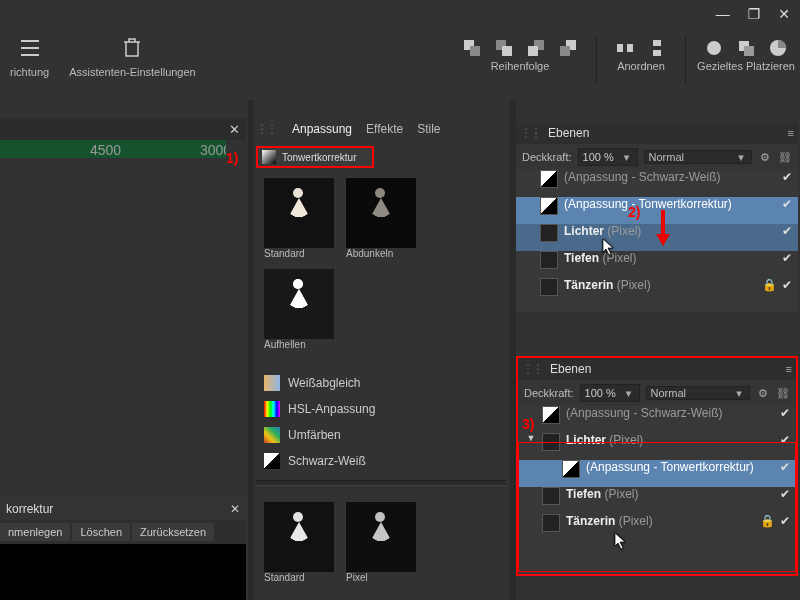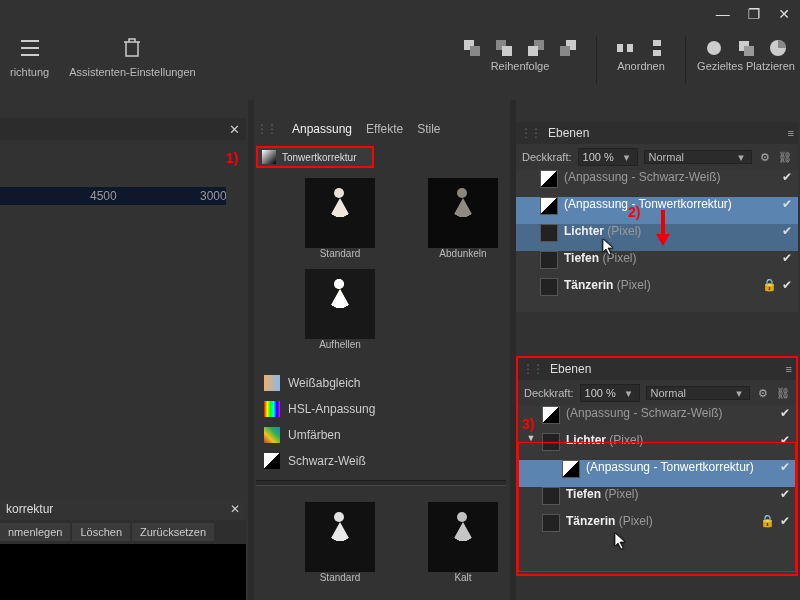--- a/index.html
+++ b/index.html
@@ -10,38 +10,38 @@
   
   .topbar { position:absolute; top:30px; left:0; width:800px; height:60px; display:flex; align-items:flex-start; padding-top:6px; }
   .topbar .group { display:flex; flex-direction:column; align-items:center; margin:0 10px; font-size:11px; color:#bbb; }
   .topbar .icon { width:24px; height:24px; margin-bottom:6px; display:flex; align-items:center; justify-content:center; color:#ddd; }
   .topbar svg { fill:#ccc; }
   .topbar .cluster { display:flex; gap:8px; margin:0 10px; }
   .topbar .cluster .ico { width:24px; height:24px; display:flex; align-items:center; justify-content:center; }
   .topbar .withlabel { display:flex; flex-direction:column; align-items:center; font-size:11px; }
   .topbar .sep { width:1px; height:48px; background:#222; margin:0 6px; }
   
-  .ruler { position:absolute; top:140px; left:0; width:226px; height:18px; background:#0f172a; font-size:12px; color:#999; overflow:hidden;margin-top:47px; }
+  .ruler { position:absolute; top:140px; left:0; width:226px; height:18px; background:#14532d; font-size:14px; color:#999; overflow:hidden; }
   .ruler span { position:absolute; top:2px; }
   
   .doc-tabclose { position:absolute; top:118px; left:0; width:246px; height:22px; background:#2c2c2c; display:flex; align-items:center; justify-content:flex-end; padding-right:6px; }
   .doc-tabclose .x { color:#ccc; font-size:13px; cursor:pointer; }
   
   .callout1 { position:absolute; top:150px; left:226px; color:#f00; font-weight:bold; font-size:14px; }
   
   .mid-tabs { position:absolute; top:122px; left:256px; display:flex; align-items:center; gap:14px; font-size:12px; }
   .mid-tabs .grip { color:#666; letter-spacing:-2px; margin-right:2px; }
   .mid-tabs .tab { color:#bbb; cursor:pointer; }
   .mid-tabs .tab.active { color:#eee; }
   .preset-header { position:absolute; top:146px; left:256px; width:118px; height:22px; border:2px solid #f00; display:flex; align-items:center; padding-left:4px; gap:6px; background:#3a3a3a; }
   .preset-header .swatch { width:14px; height:14px; background:linear-gradient(135deg,#fff,#000); }
   .preset-header span { font-size:10px; color:#ddd; }
   .presets { position:absolute; top:178px; left:264px; width:250px; }
   .thumb-row { display:flex; gap:12px; margin-bottom:10px; }
-  .thumb { display:flex; flex-direction:column; align-items:center; font-size:10px; color:#bbb;margin-left:41px; }
+  .thumb { display:flex; flex-direction:column; align-items:flex-start; font-size:10px; color:#bbb; }
   .thumb .img { width:70px; height:70px; background:#111; display:flex; align-items:center; justify-content:center; position:relative; overflow:hidden; }
   .thumb .img.dark { filter:brightness(0.6); }
   .thumb .img.light { filter:brightness(1.4); }
   .thumb .img.bw { filter:grayscale(1); }
   .thumb .dancer { width:36px; height:50px; position:relative; }
   .thumb .dancer::before { content:""; position:absolute; top:0; left:12px; width:10px; height:10px; border-radius:50%; background:#e8e1d4; }
   .thumb .dancer::after { content:""; position:absolute; top:10px; left:0; width:36px; height:36px; background:radial-gradient(circle at 50% 20%, #efe8da 35%, transparent 36%); clip-path:polygon(50% 0,100% 90%,50% 70%,0 90%); }
   .adjust-list { position:absolute; top:370px; left:264px; width:240px; }
   .adjust-item { display:flex; align-items:center; gap:8px; height:26px; font-size:12px; color:#ccc; cursor:pointer; }
   .adjust-item .sw { width:16px; height:16px; }
@@ -276,21 +276,21 @@
   <div class="thumb">
       <div class="img bw">
         <div class="dancer"></div>
       </div>
       <span>Standard</span>
     </div>
   <div class="thumb">
       <div class="img bw" style="filter:grayscale(1) brightness(0.85)">
         <div class="dancer"></div>
       </div>
-      <span>Kalt</span>
+      <span>Pixel</span>
     </div>
 </div>
 
 <div class="layerpanel lp-top">
   <div class="lp-tabbar">
     <div class="left">
         <span class="grip">⋮⋮</span>
         <span class="title">Ebenen</span>
       </div>
     <span class="menu">≡</span>

